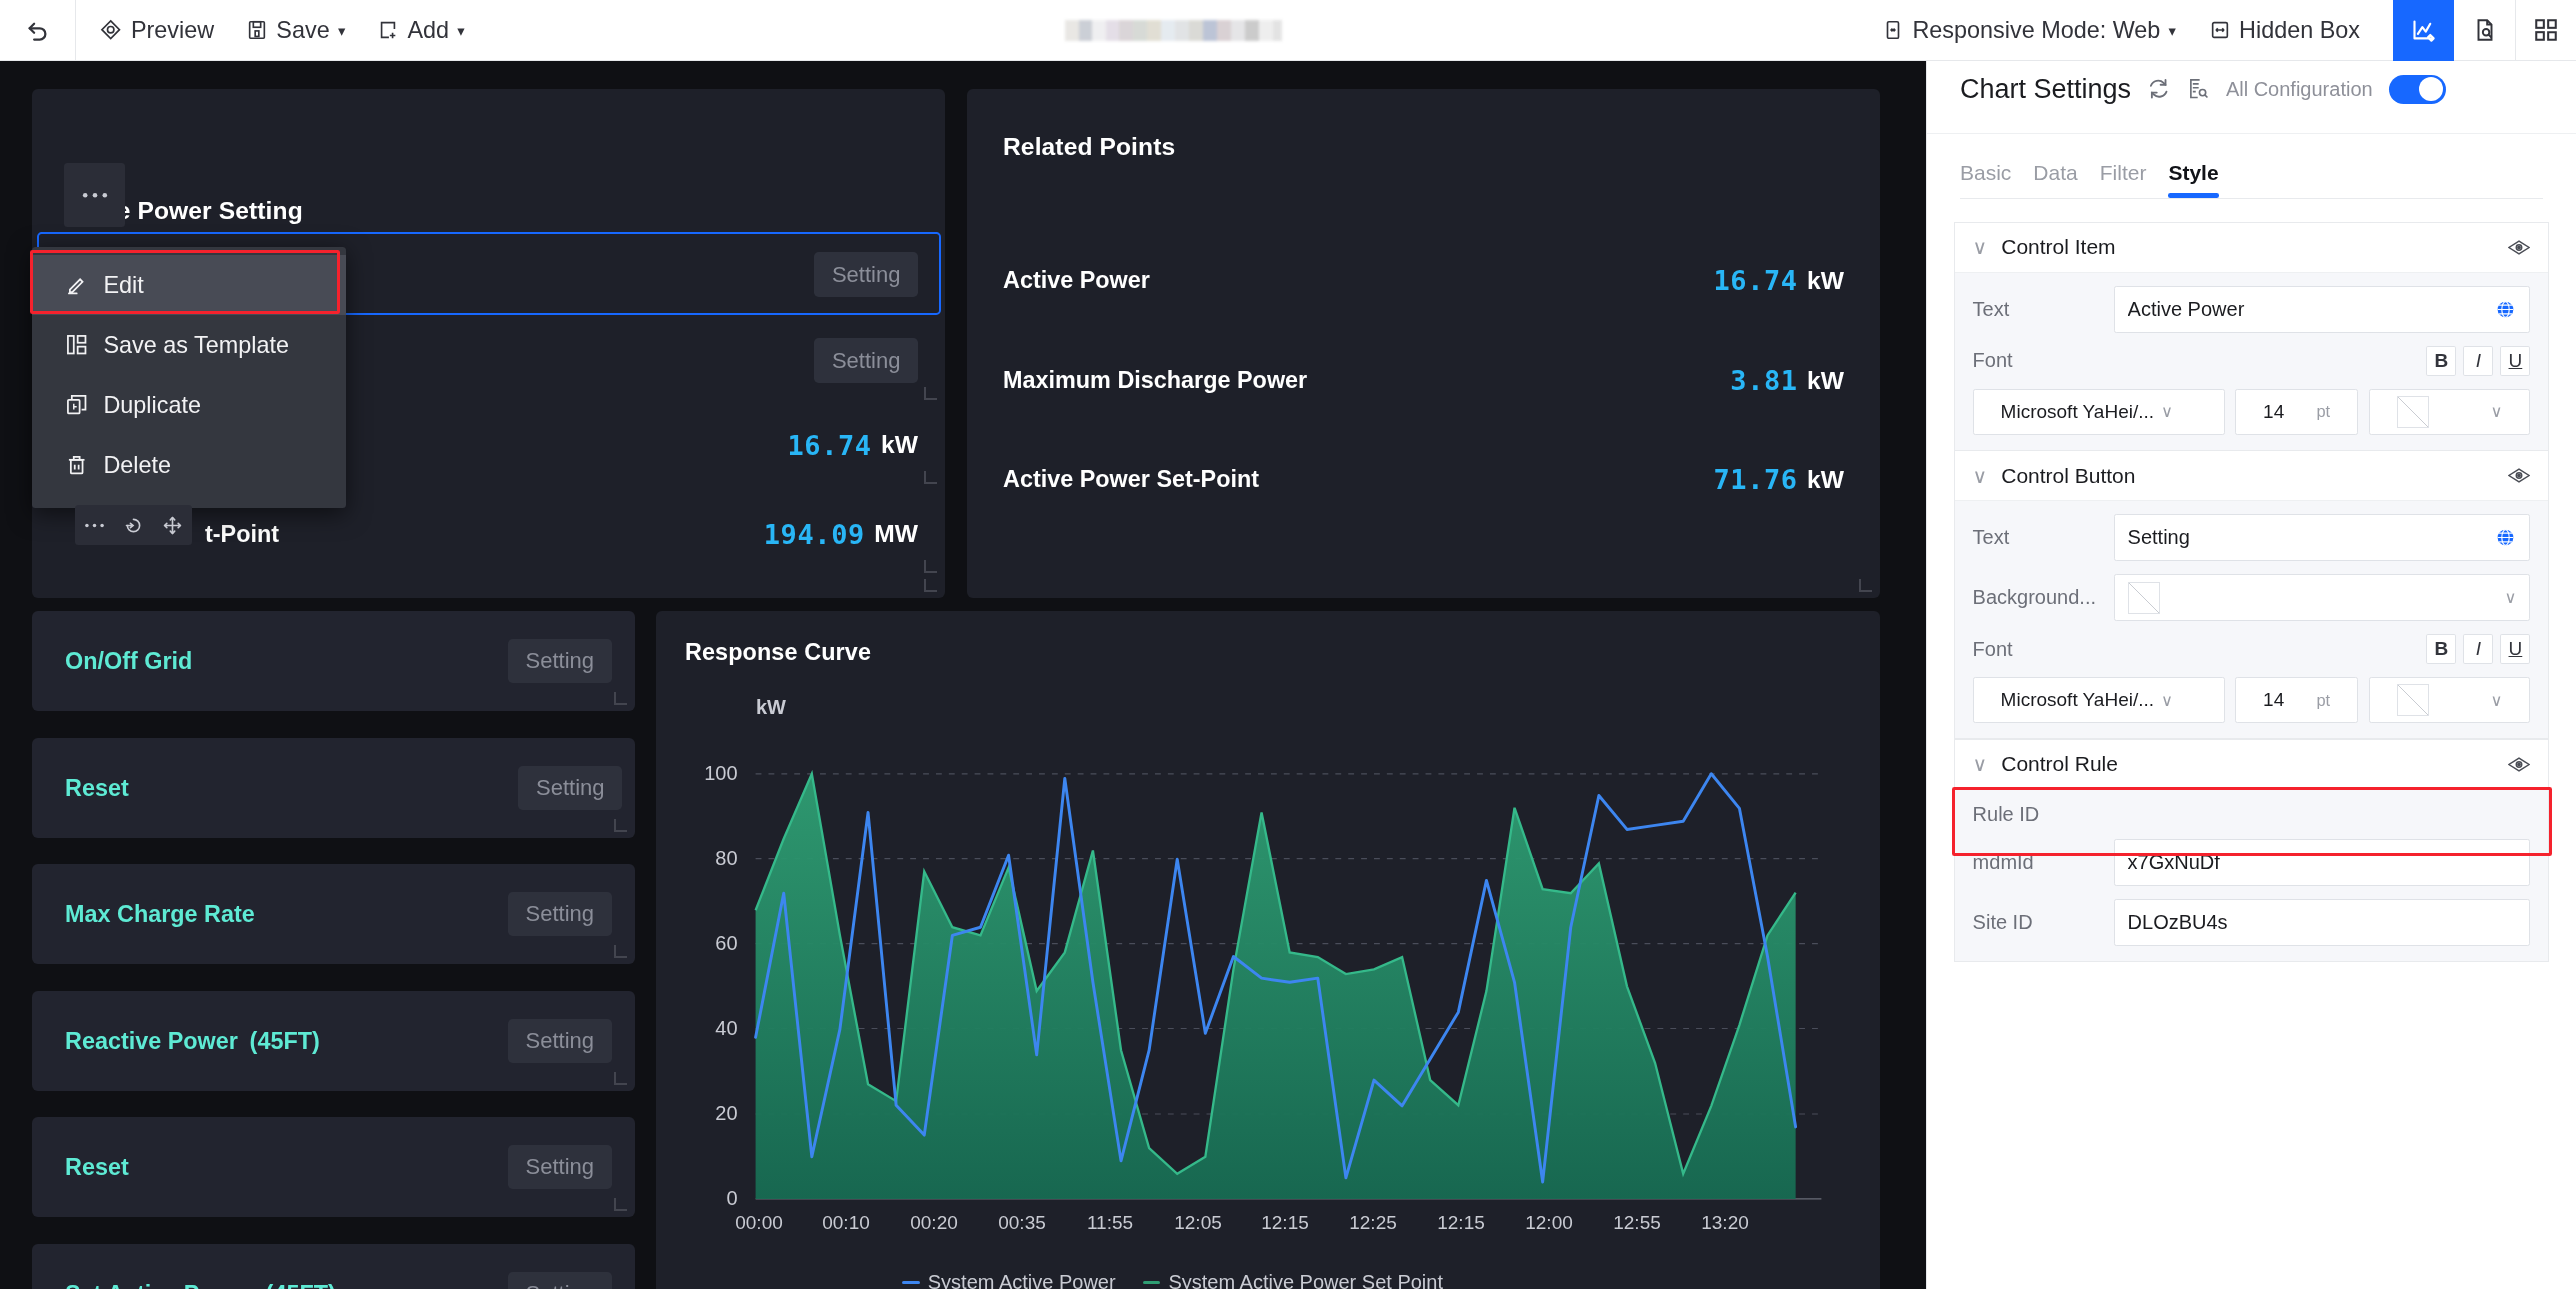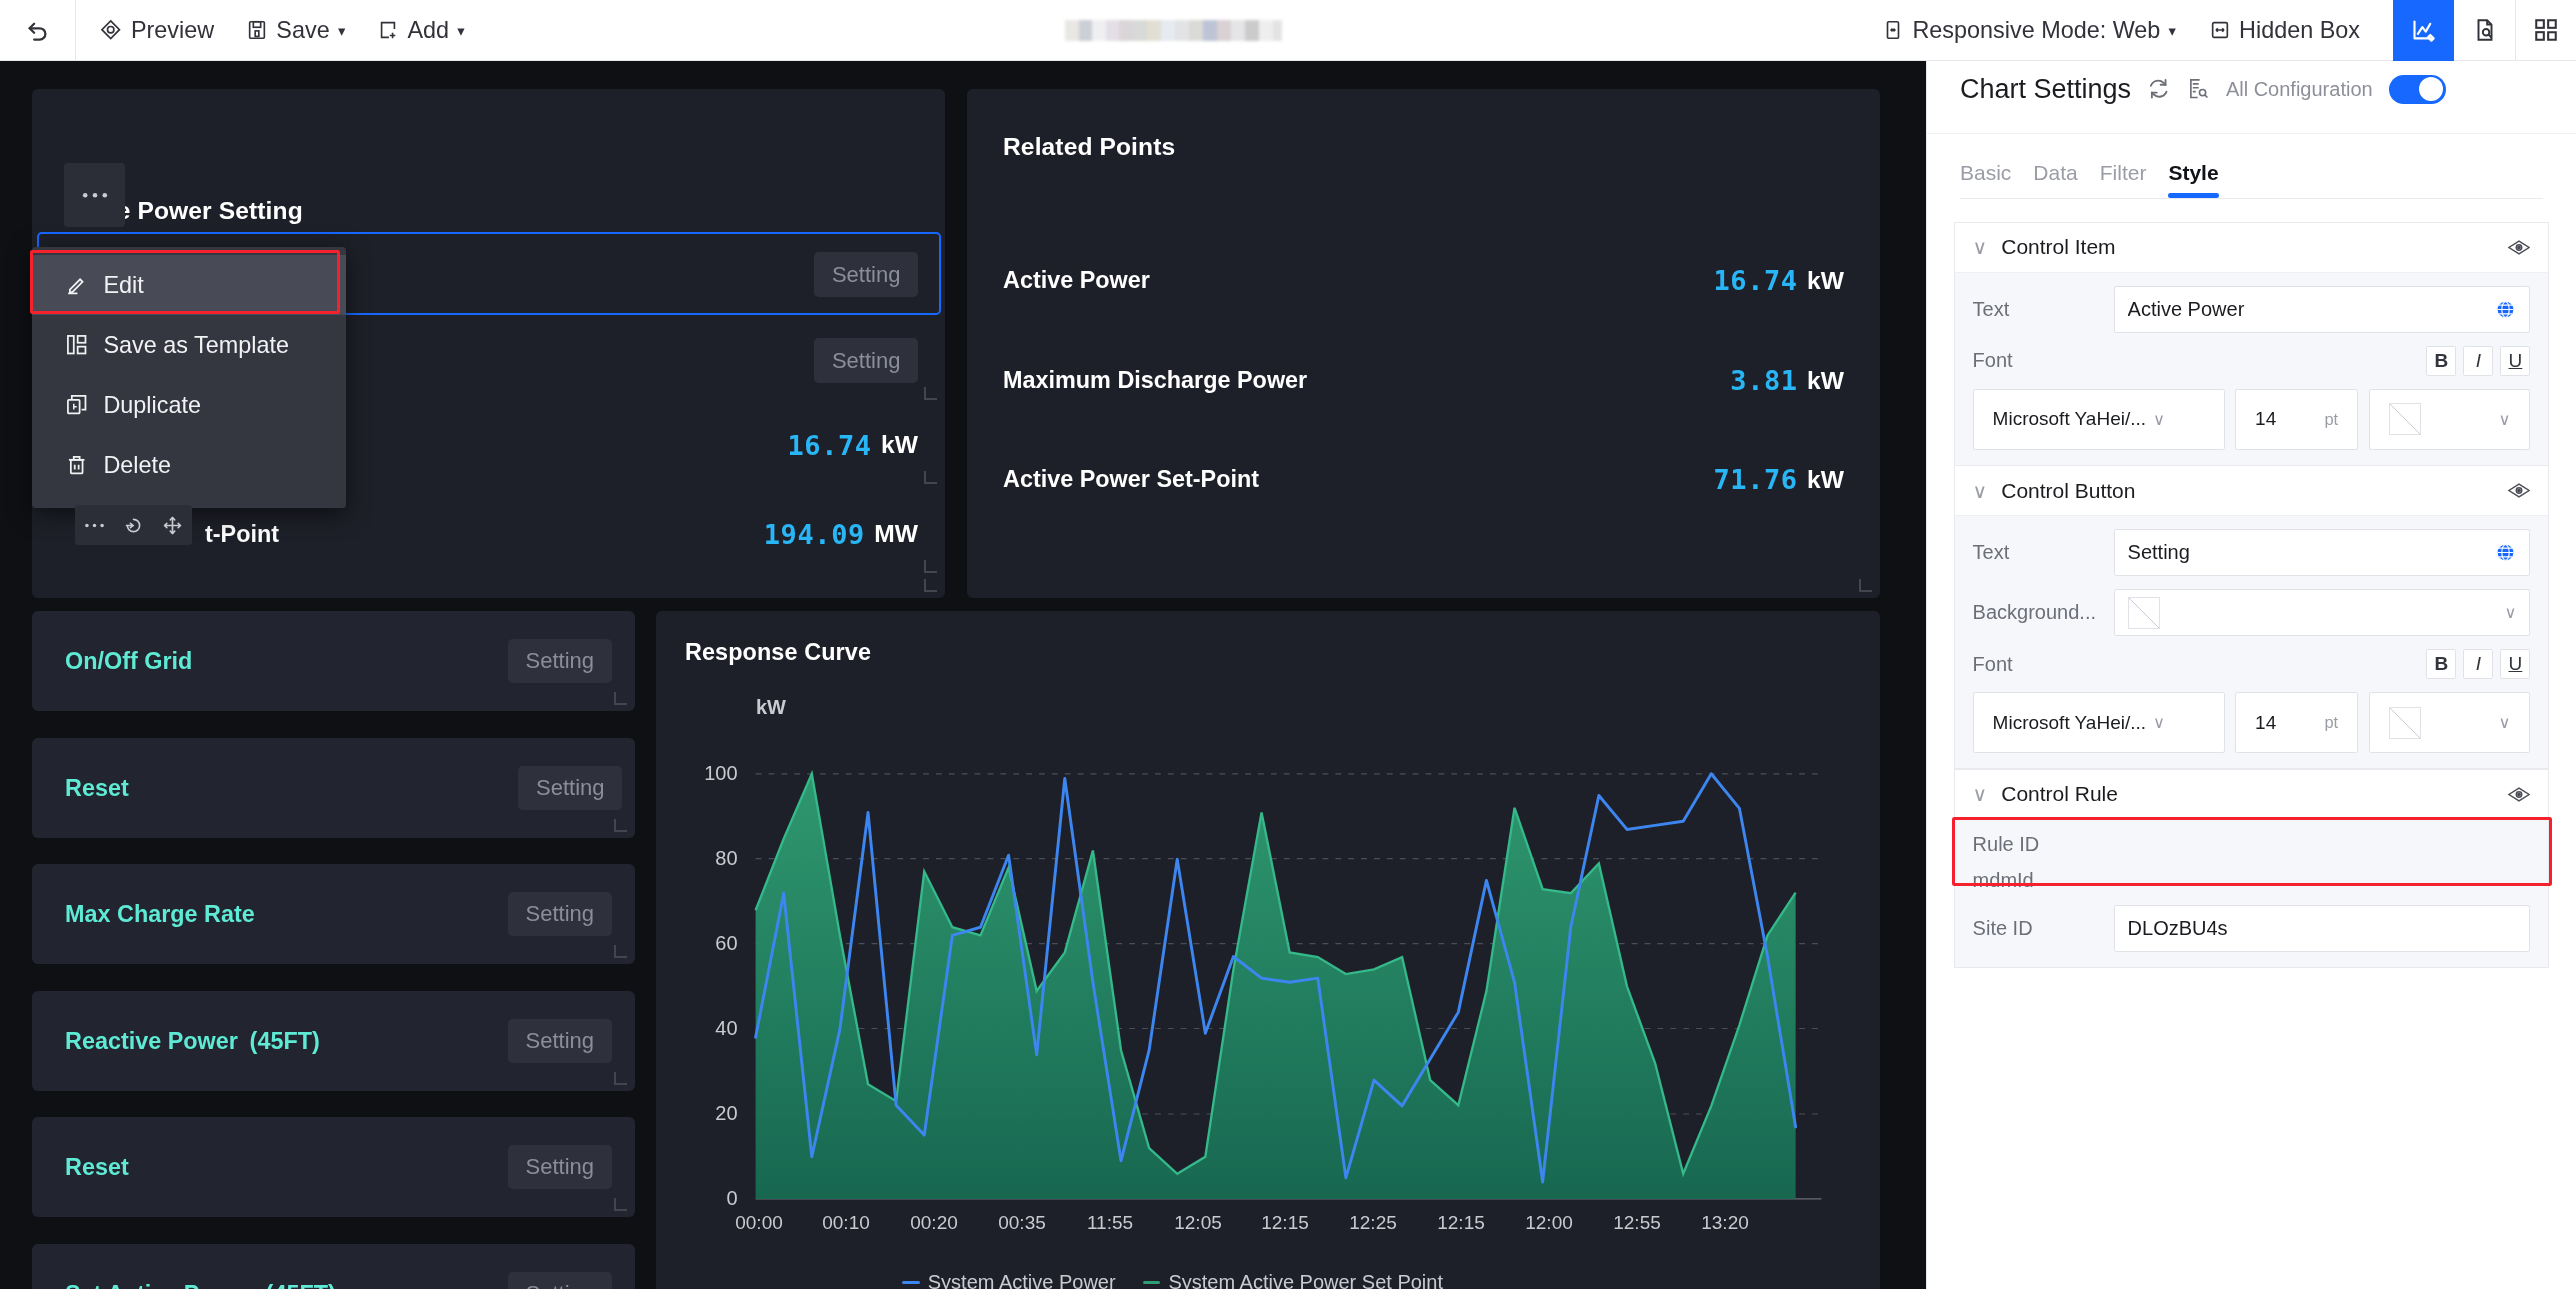--- a/index.html
+++ b/index.html
@@ -196,22 +196,22 @@
   .finput .fv { flex: 1; overflow: hidden; white-space: nowrap; }
   .globe { width: 21px; height: 21px; flex: none; }
   .bius { display: flex; gap: 7px; margin-left: auto; }
   .bi {
     width: 30px; height: 30px; background: #fff; border: 0.6px solid #dfe2e7; border-radius: 1.8px;
     display: flex; align-items: center; justify-content: center; font-size: 19px; color: #33353c;
     cursor: pointer;
   }
   .fontrow { display: flex; gap: 10.5px; align-items: center; }
   .sel {
-    height: 61px; background: #fff; border: 0.6px solid #dfe2e7; border-radius: 2.3px;
-    display: flex; align-items: center; padding: 0 19px; font-size: 19px; color: #1b1c20;
+    height: 46px; background: #fff; border: 0.6px solid #dfe2e7; border-radius: 2.3px;
+    display: flex; align-items: center; padding: 0 27px; font-size: 19px; color: #1b1c20;
   }
   .sel .chev { color: #9a9da5; margin-left: 7px; font-size: 16.4px; }
   .sel.fam { width: 252px; }
   .sel.size { width: 123px; justify-content: space-between; }
   .sel.size .unit { color: #9a9da5; font-size: 16.4px; }
   .sel.color { flex: 1; justify-content: space-between; }
   .swatch-box {
     width: 32px; height: 32px; border: 0.6px solid #dfe2e7; background: #fff; position: relative;
   }
   .swatch-box::after {
@@ -724,20 +724,23 @@
       </svg>
     </div>
     <div class="sect-body" style="position:relative;">
 
       <div class="frow">
         <span class="flabel">Rule ID</span>
       </div>
 
       <div class="frow">
         <span class="flabel">mdmId</span>
+        <div class="finput">
+          <span class="fv">x7GxNuDf</span>
+        </div>
       </div>
 
       <div class="frow">
         <span class="flabel">Site ID</span>
         <div class="finput">
           <span class="fv">DLOzBU4s</span>
         </div>
       </div>
 
     </div>

